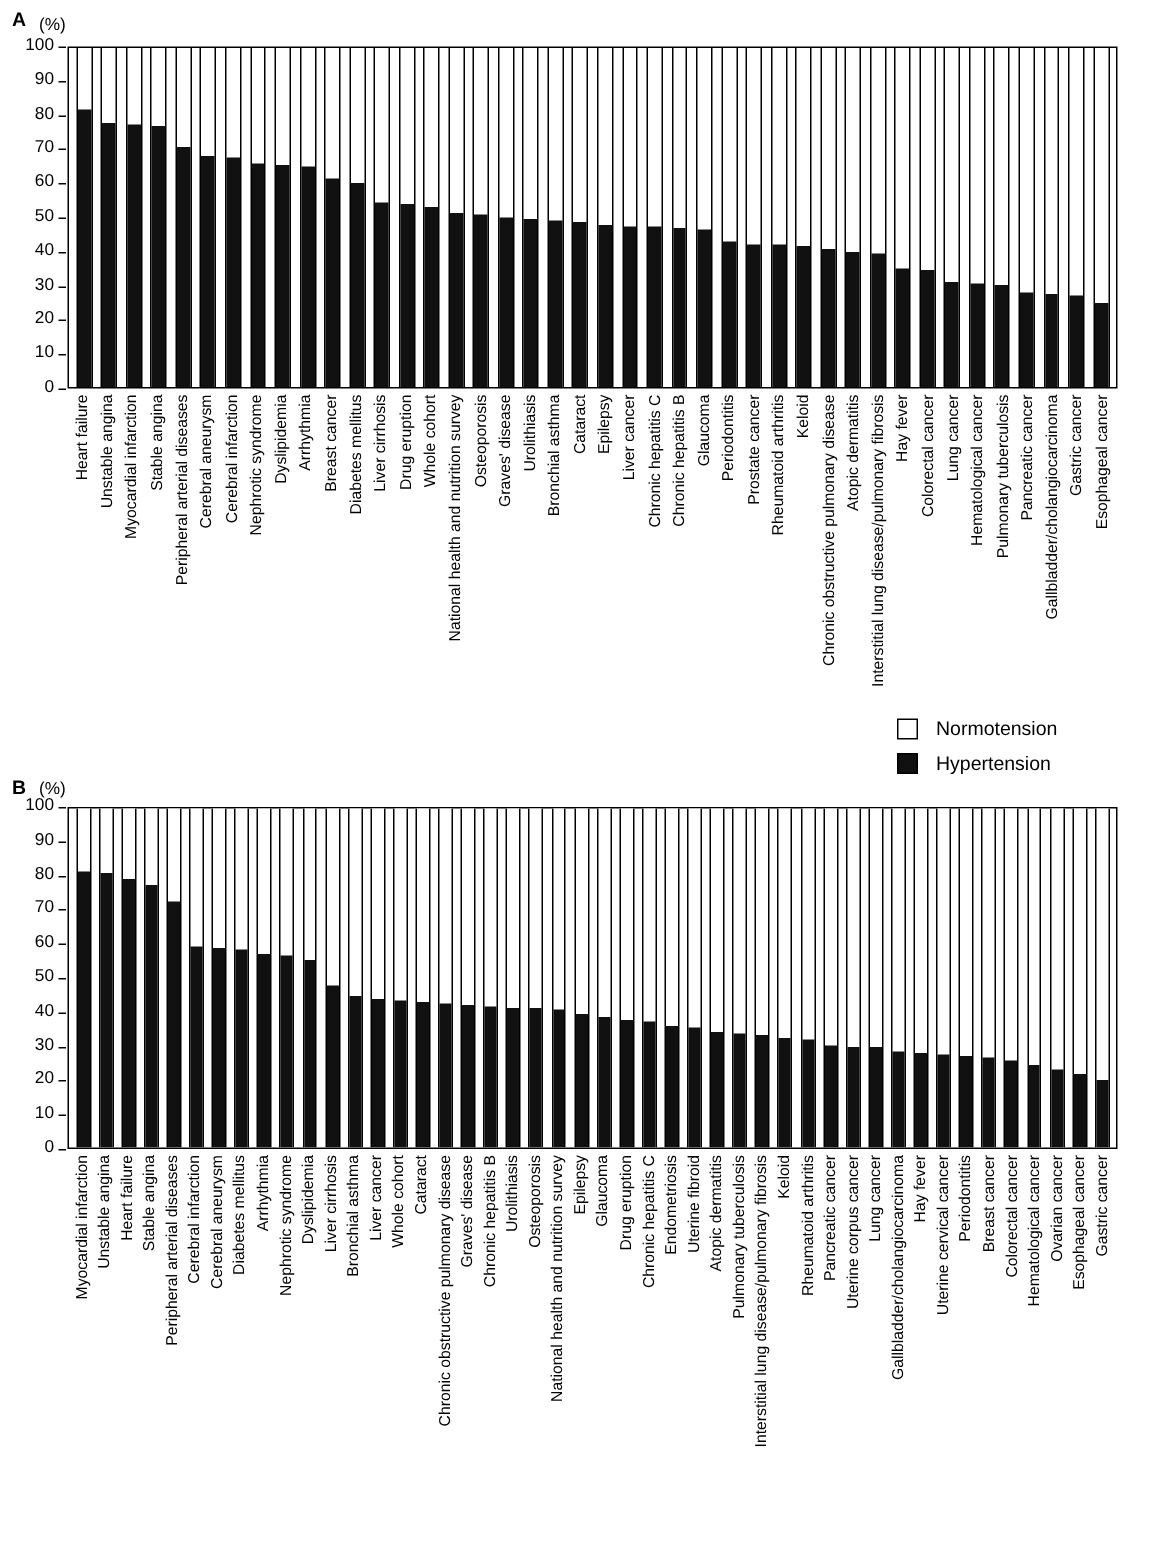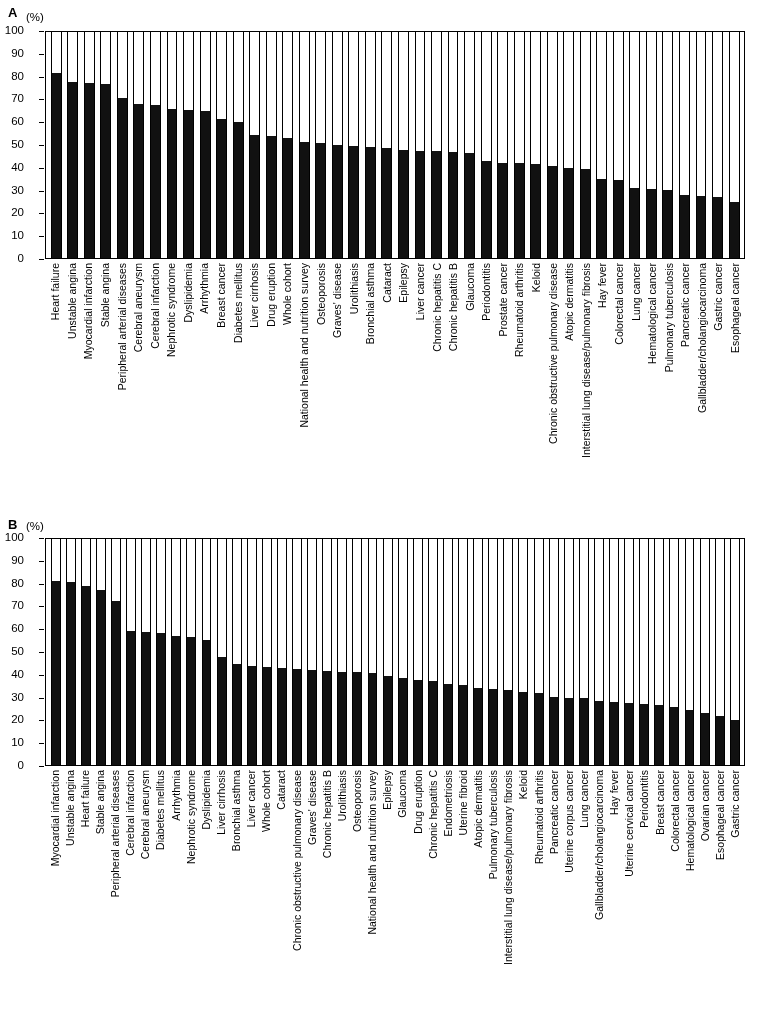--- a/index.html
+++ b/index.html
@@ -81,21 +81,21 @@
   
   .yaxis {
     position: absolute;
     width: 44px;
     text-align: right;
   }
   #yaxis-a { left: 0px; top: 31px; height: 228px; }
   #yaxis-b { left: 0px; top: 26px; height: 228px; }
   .ytick {
     position: absolute;
-    right: 20px;
+    right: 8px;
     font-size: 11.5px;
     line-height: 1;
     transform: translateY(-50%);
     white-space: nowrap;
   }
   .ytickmark {
     position: absolute;
     right: 0px;
     width: 5px;
     height: 1px;
@@ -515,20 +515,30 @@
           <div class="xlabel">Gallbladder/cholangiocarcinoma</div>
         </div>
         <div class="xlabel-slot">
           <div class="xlabel">Gastric cancer</div>
         </div>
         <div class="xlabel-slot">
           <div class="xlabel">Esophageal cancer</div>
         </div>
       </div>
 
+    <div class="legend" id="legend-a">
+        <div class="legend-row">
+          <span class="legend-swatch empty"></span>
+          <span class="legend-text">Normotension</span>
+        </div>
+        <div class="legend-row">
+          <span class="legend-swatch filled"></span>
+          <span class="legend-text">Hypertension</span>
+        </div>
+      </div>
   </div>
 
   <div class="panel" id="panel-b">
     <div class="panel-letter">B</div>
     <div class="unit-label">(%)</div>
 
     <div class="yaxis" id="yaxis-b">
         <div class="ytick" style="top: 228px;">0</div>
         <div class="ytickmark" style="top: 228px;"></div>
         <div class="ytick" style="top: 205.2px;">10</div>

